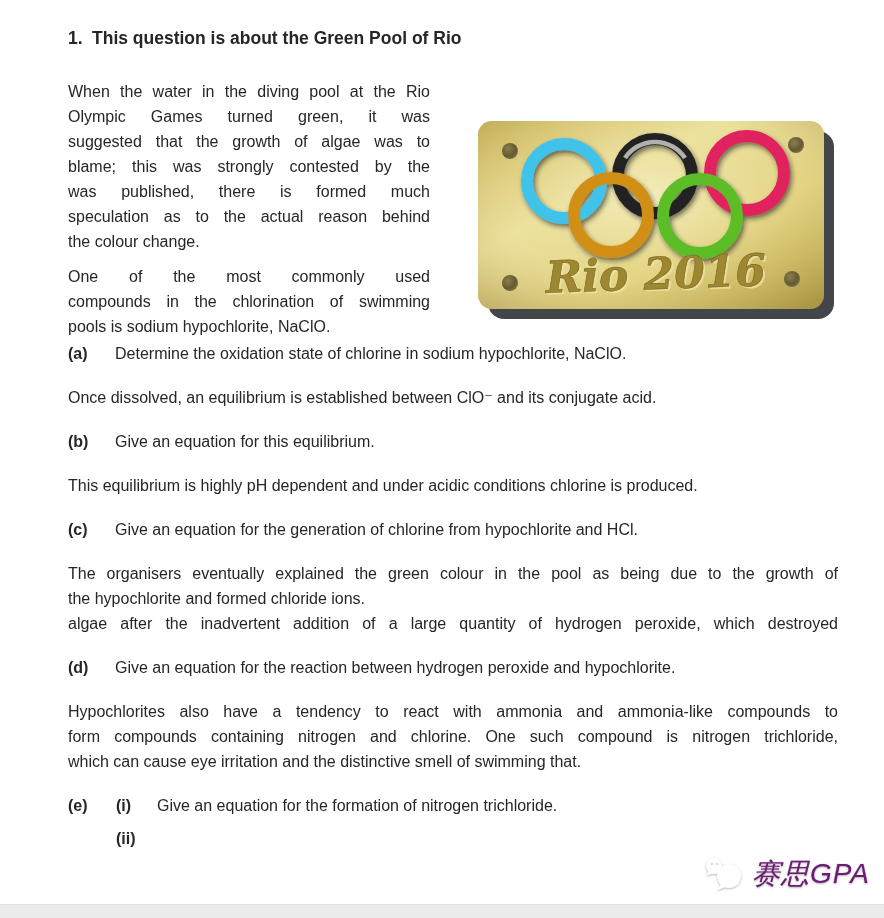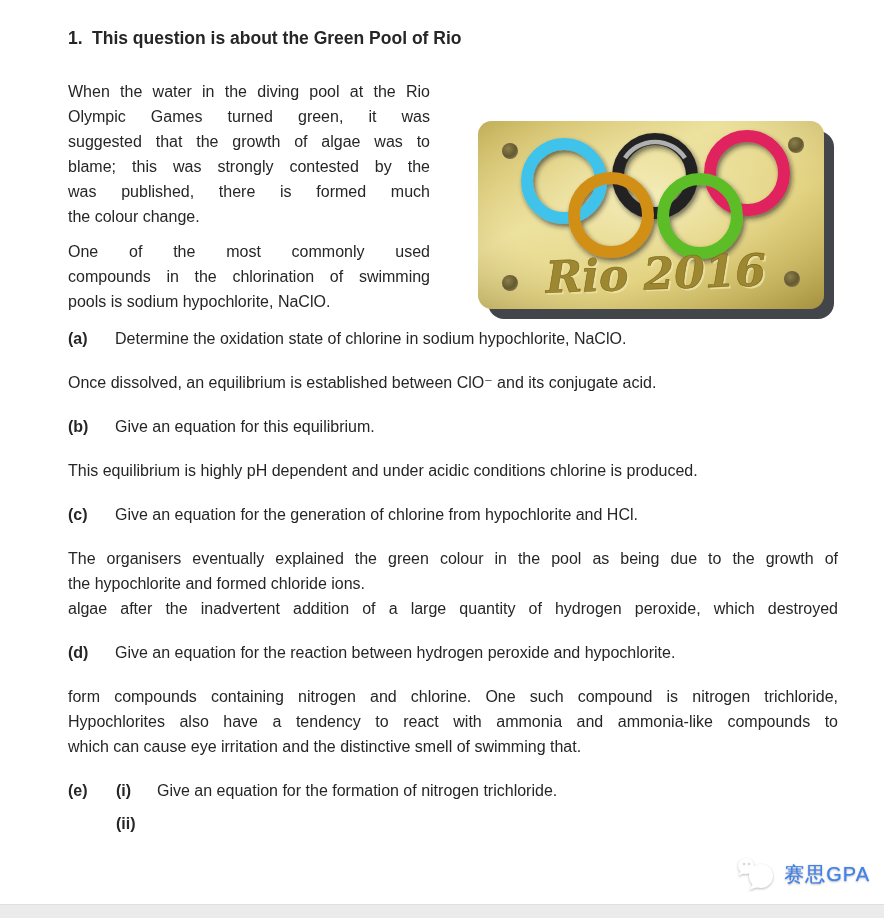--- a/index.html
+++ b/index.html
@@ -34,22 +34,23 @@
   .sub-indent { width:48px; flex:none; }
 
   .fullpara .pline { width:770px; }
 
   .watermark {
     position:absolute; right:14px; bottom:25px;
     display:flex; align-items:center; gap:5px;
     z-index:5;
   }
   .watermark-text {
-    color:#3b82f6; font-size:20px; letter-spacing:1px;
+    color:#701a75; font-size:28px; letter-spacing:1px;
     text-shadow:0 1px 2px rgba(110,110,110,.5), 0 0 1px rgba(130,130,130,.6);
+    font-style:italic;
   }
   .bottom-strip {
     position:absolute; left:0; right:0; bottom:0; height:13px;
     background:#ebebeb; border-top:1px solid #e0e0e0;
   }
 </style>
 </head>
 <body>
 
 <div class="page">
@@ -60,20 +61,21 @@
   </div>
 
   <div class="intro">
     <div class="intro-left">
       <div class="gap-after">
         <div class="pline jl">When the water in the diving pool at the Rio</div>
         <div class="pline jl">Olympic Games turned green, it was</div>
         <div class="pline jl">suggested that the growth of algae was to</div>
         <div class="pline jl">blame; this was strongly contested by the</div>
         <div class="pline jl">was published, there is formed much</div>
+        <div class="pline jl">speculation as to the actual reason behind</div>
         <div class="pline jl-last">the colour change.</div>
       </div>
       <div>
         <div class="pline jl">One of the most commonly used</div>
         <div class="pline jl">compounds in the chlorination of swimming</div>
         <div class="pline jl-last">pools is sodium hypochlorite, NaClO.</div>
       </div>
     </div>
 
     <div class="plaque-wrap">
@@ -151,22 +153,22 @@
     <div class="pline jl-last">the hypochlorite and formed chloride ions.</div>
     <div class="pline jl">algae after the inadvertent addition of a large quantity of hydrogen peroxide, which destroyed</div>
   </div>
 
   <div class="q-row block">
     <span class="q-label">(d)</span>
     <span class="q-text">Give an equation for the reaction between hydrogen peroxide and hypochlorite.</span>
   </div>
 
   <div class="block fullpara">
+    <div class="pline jl">Hypochlorites also have a tendency to react with ammonia and ammonia-like compounds to</div>
     <div class="pline jl">form compounds containing nitrogen and chlorine. One such compound is nitrogen trichloride,</div>
-    <div class="pline jl">Hypochlorites also have a tendency to react with ammonia and ammonia-like compounds to</div>
     <div class="pline jl-last">which can cause eye irritation and the distinctive smell of swimming that.</div>
   </div>
 
   <div class="q-row sub-gap">
     <span class="q-label" style="width:48px">(e)</span>
     <span class="q-sub-label">(i)</span>
     <span class="q-text">Give an equation for the formation of nitrogen trichloride.</span>
   </div>
 
   <div class="q-row">

